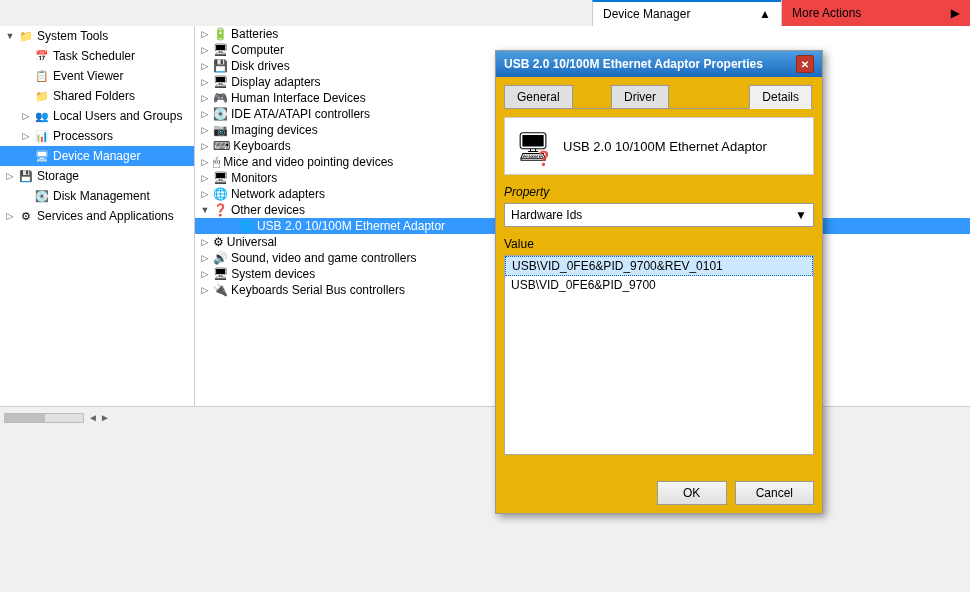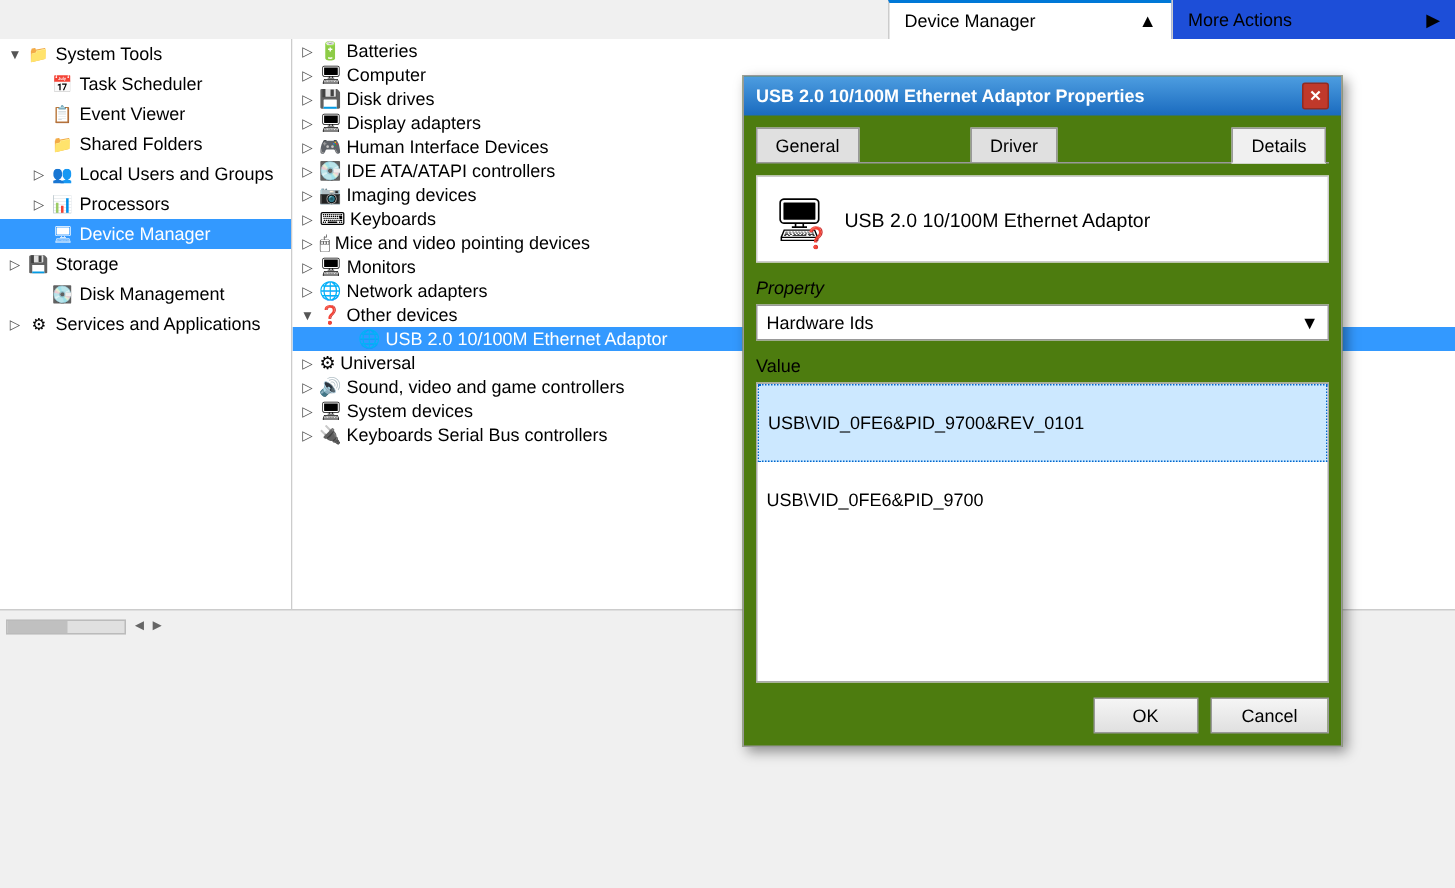--- a/index.html
+++ b/index.html
@@ -27,21 +27,21 @@
       display: flex;
       justify-content: flex-end;
       align-items: stretch;
       height: 26px;
       background: #f0f0f0;
     }
     .action-bar-item {
       display: flex;
       align-items: center;
       padding: 0 10px;
-      background: #1d4ed8;
+      background: #ef4444;
       border-left: 1px solid #ccc;
       font-size: 12px;
       cursor: default;
       min-width: 189px;
       justify-content: space-between;
     }
     .action-bar-item.active {
       background: #fff;
       border-top: 2px solid #0078d7;
     }
@@ -114,22 +114,22 @@
     .dialog-overlay {
       position: absolute;
       top: 0; left: 0;
       width: 100%; height: 100%;
       pointer-events: none;
     }
     .dialog {
       position: absolute;
       top: 50px;
       left: 495px;
-      width: 400px;
-      background: #4d7c0f;
+      width: 328px;
+      background: #eab308;
       border: 1px solid #999;
       box-shadow: 3px 3px 8px rgba(0,0,0,0.4);
       pointer-events: all;
     }
     .dialog-titlebar {
       background: linear-gradient(to bottom, #4d9de0, #1a6bbf);
       color: white;
       padding: 4px 8px;
       display: flex;
       align-items: center;
@@ -230,41 +230,42 @@
     }
     .value-list {
       width: 100%;
       height: 200px;
       border: 1px solid #aaa;
       background: #fff;
       overflow-y: auto;
       font-size: 12px;
     }
     .value-item {
-      padding: 18px 6px;
+      padding: 2px 6px;
       cursor: default;
     }
     .value-item.selected {
       background: #cce8ff;
       border: 1px dotted #0066cc;
     }
     .dialog-buttons {
       display: flex;
       justify-content: flex-end;
       gap: 8px;
       margin-top: 10px;
     }
     .dialog-btn {
       padding: 4px 20px;
       border: 1px solid #999;
       background: linear-gradient(to bottom, #f5f5f5, #e0e0e0);
       font-size: 12px;
       cursor: pointer;
       min-width: 70px;
       text-align: center;
+      margin-top: 16px;
     }
 
     
     ::-webkit-scrollbar { width: 8px; height: 8px; }
     ::-webkit-scrollbar-track { background: #f0f0f0; }
     ::-webkit-scrollbar-thumb { background: #bbb; border: 1px solid #999; }
 
     
     .status-bar {
       height: 22px;

